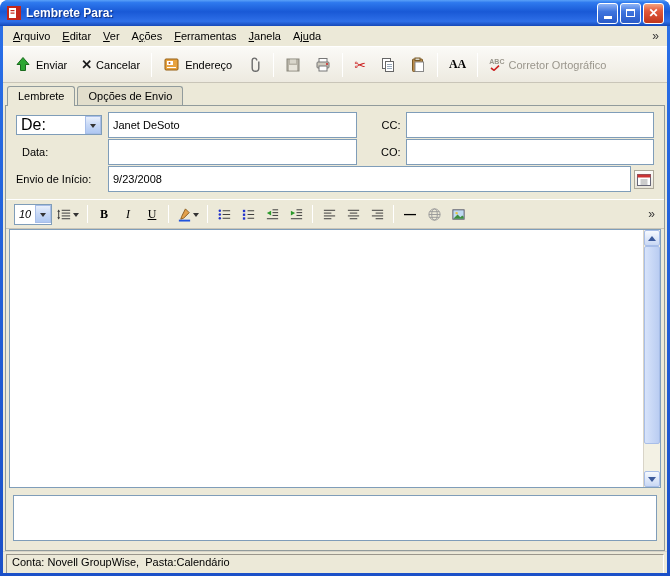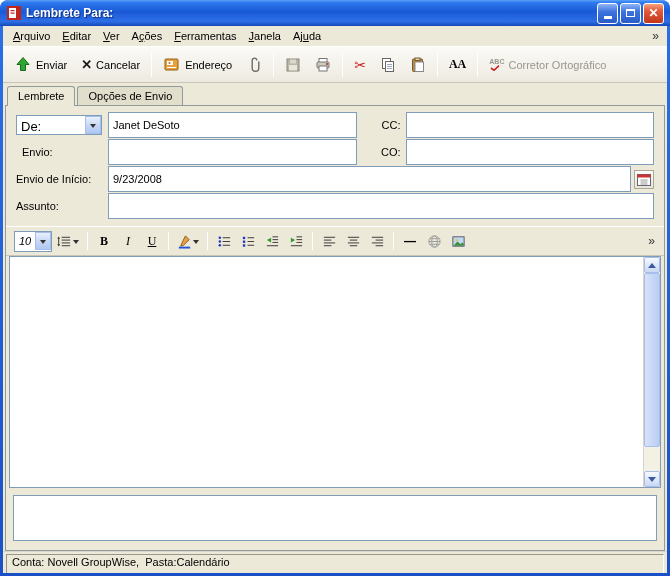--- a/index.html
+++ b/index.html
@@ -68,21 +68,21 @@
   .fields{padding:8px 6px 4px;}
   .frow{display:flex;align-items:center;height:22px;margin:0 4px 5px;}
   .flabel{width:92px;font-size:11px;flex:0 0 92px;}
   .rlabel{width:34px;text-align:right;font-size:11px;margin:0 5px 0 10px;flex:0 0 34px;}
   input.txt{height:26px;border:1px solid #7F9DB9;font-size:11px;padding:1px 4px;
     font-family:"Liberation Sans",sans-serif;background:#fff;outline:none;}
   .left-input{flex:1 1 auto;min-width:0;}
   .right-input{flex:1 1 auto;min-width:0;}
   .wide-input{flex:1 1 auto;min-width:0;}
   .combo{width:86px;flex:0 0 86px;height:20px;margin-right:6px;border:1px solid #7F9DB9;
-    background:#fff;display:flex;align-items:flex-end;font-size:13px;cursor:default;}
+    background:#fff;display:flex;align-items:flex-start;font-size:16px;cursor:default;}
   .combo-label{flex:1;padding-left:4px;}
   .drop{width:16px;height:18px;flex:0 0 16px;
     background:linear-gradient(180deg,#E9F0FC,#C7D8F6 50%,#AFC8F2);
     border:1px solid #A8BEE8;display:flex;align-items:center;justify-content:center;}
   .drop::after{content:"";border:3px solid transparent;border-top:4px solid #333;margin-top:4px;}
   .cal-btn{width:20px;height:19px;margin-left:3px;border:1px solid #ACA899;
     background:linear-gradient(180deg,#FDFCFA,#E8E4D8);display:flex;align-items:center;justify-content:center;cursor:default;}
 
   
   .formatbar{height:30px;flex:0 0 30px;display:flex;align-items:center;gap:2px;
@@ -270,42 +270,38 @@
         <div class="frow">
           <span class="combo">
             <span class="combo-label">De:</span>
             <span class="drop"></span>
           </span>
           <input class="txt left-input" type="text" value="Janet DeSoto" style="">
           <span class="rlabel">CC:</span>
           <input class="txt right-input" type="text" value="" style="">
         </div>
         <div class="frow">
-          <span class="flabel" style="padding-left:6px;">Envio:</span>
+          <span class="flabel" style="padding-left:6px;">Data:</span>
           <input class="txt left-input" type="text" value="" style="">
           <span class="rlabel">CO:</span>
           <input class="txt right-input" type="text" value="" style="">
         </div>
         <div class="frow">
           <span class="flabel">Envio de Início:</span>
           <input class="txt wide-input" type="text" value="9/23/2008" style="">
           <span class="cal-btn">
             <span>
                 <svg width="14" height="13" viewBox="0 0 14 13">
                   <rect x="0.5" y="1.5" width="13" height="11" fill="#fff" stroke="#667"></rect>
                   <rect x="0.5" y="1.5" width="13" height="3" fill="#C33"></rect>
                   <path d="M3.5 7 h7 M3.5 9 h7 M3.5 11 h7" stroke="#999"></path>
                 </svg>
               </span>
           </span>
         </div>
-        <div class="frow">
-          <span class="flabel">Assunto:</span>
-          <input class="txt wide-input" type="text" value="" style="">
-        </div>
       </div>
 
       <div class="formatbar">
         <span class="fcombo size">
           <span class="val">10</span>
           <span class="drop"></span>
         </span>
         <button class="fbtn wcaret">
           <span>
               <svg width="15" height="15" viewBox="0 0 16 16">

